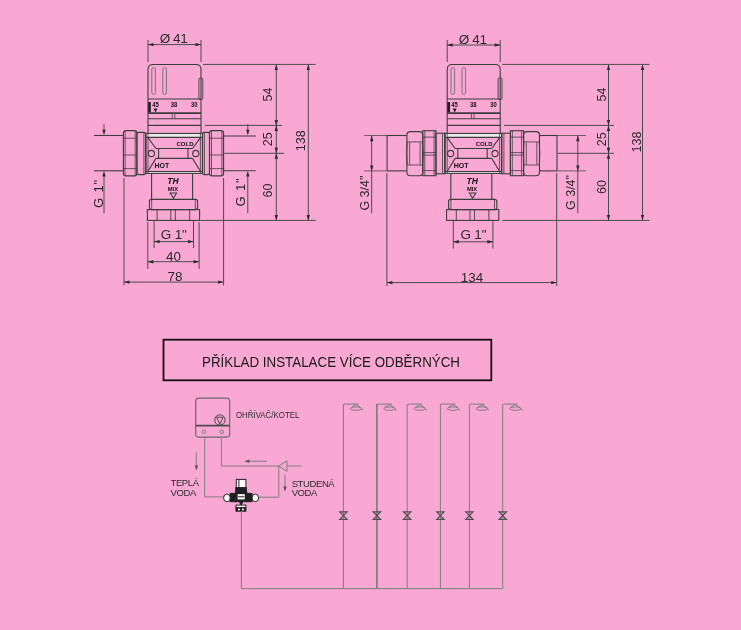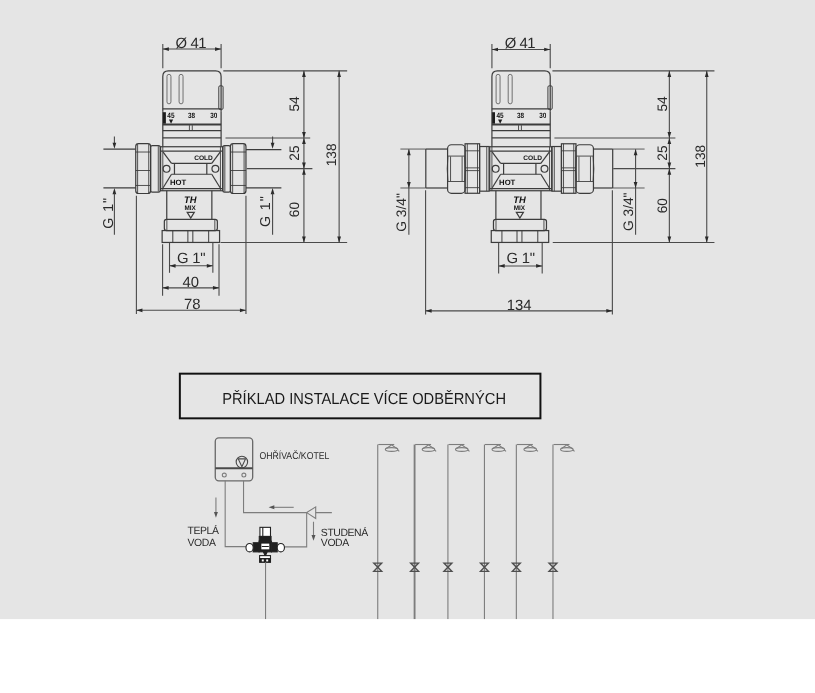--- a/index.html
+++ b/index.html
@@ -1,16 +1,16 @@
 <!DOCTYPE html>
 <html><head>
 <meta charset="utf-8">
 <style>
   html,body{margin:0;padding:0;background:#ffffff;}
-  #page{width:741px;height:563px;position:relative;background:#e5e5e5;overflow:hidden;}
+  #page{width:741px;height:630px;position:relative;background:#f9a8d4;overflow:hidden;}
   svg{display:block;}
   text{font-family:"Liberation Sans", sans-serif;}
 </style>
 </head>
 <body>
 <div id="page">
 <svg width="741" height="630" viewBox="0 0 741 630">
 <defs>
 <g id="vcore" stroke="#3c3c3c" stroke-width="1.1" fill="none">
 

